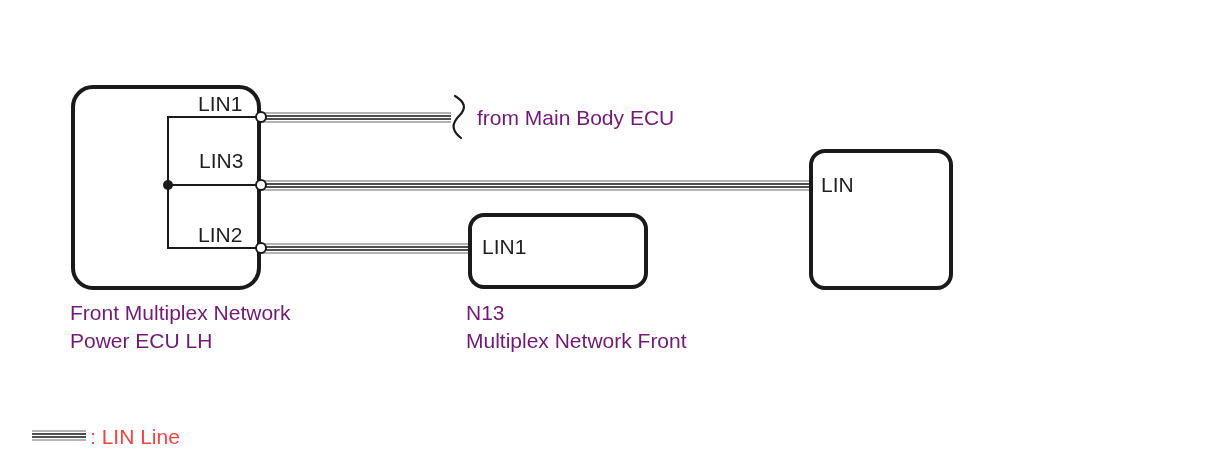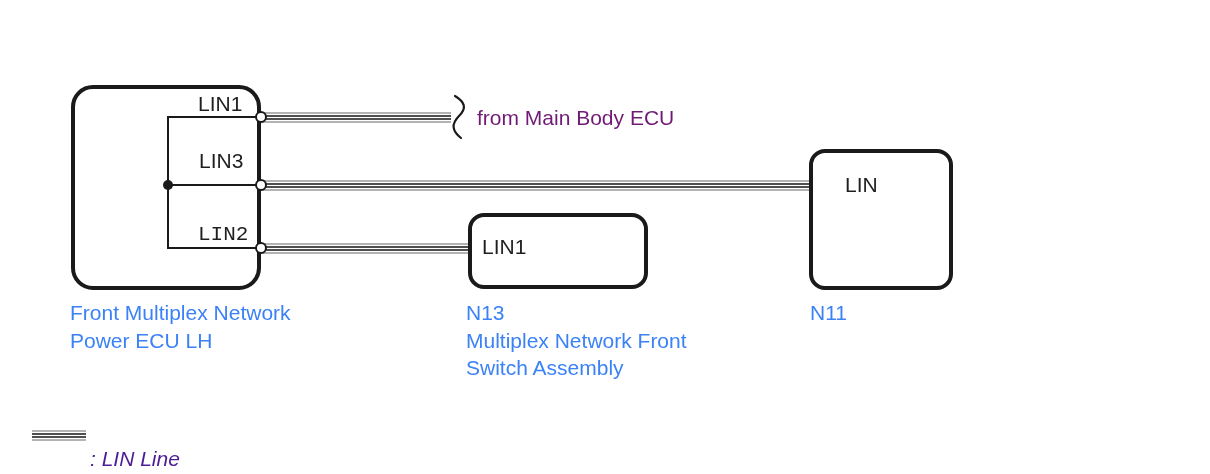--- a/index.html
+++ b/index.html
@@ -66,29 +66,29 @@
   
   .pin-label {
     position: absolute;
     font-size: 21px;
     line-height: 21px;
     color: #1f1f1f;
     white-space: nowrap;
   }
   .lbl-lin1 { left: 198px; top: 93px; }
   .lbl-lin3 { left: 199px; top: 150px; }
-  .lbl-lin2 { left: 198px; top: 224px; font-family: Liberation Mono, monospace; }
+  .lbl-lin2 { left: 198px; top: 224px; }
   .lbl-n13-lin1 { left: 482px; top: 236px; }
-  .lbl-n11-lin  { left: 821px; top: 174px; margin-left: 24px; }
+  .lbl-n11-lin  { left: 821px; top: 174px; }
 
   .caption {
     position: absolute;
     font-size: 21px;
     line-height: 27.5px;
-    color: #3b82f6;
+    color: #701a75;
     white-space: nowrap;
   }
   .cap-door { left: 70px;  top: 299px; }
   .cap-n13  { left: 466px; top: 299px; }
   .cap-n11  { left: 810px; top: 299px; }
 
   .annotation {
     position: absolute;
     left: 477px; top: 106px;
     font-size: 21px;
@@ -96,26 +96,25 @@
     color: #701a75;
     white-space: nowrap;
   }
 
   .squiggle { position: absolute; left: 447px; top: 94px; }
 
   
   .legend-band { left: 32px; top: 430px; width: 54px; }
   .legend-label {
     position: absolute;
-    left: 90px; top: 448px;
+    left: 90px; top: 426px;
     font-size: 21px;
     line-height: 21px;
-    color: #4c1d95;
+    color: #ef4444;
     white-space: nowrap;
-    font-style: italic;
   }
 </style>
 </head>
 <body>
 
 <div class="canvas">
 
   <div class="lin-wire wire-lin1"></div>
   <div class="lin-wire wire-lin3"></div>
   <div class="lin-wire wire-lin2"></div>
@@ -146,22 +145,20 @@
 
   <div class="annotation">from Main Body ECU</div>
 
   <div class="caption cap-door">
     <div>Front Multiplex Network</div>
     <div>Power ECU LH</div>
   </div>
   <div class="caption cap-n13">
     <div>N13</div>
     <div>Multiplex Network Front</div>
-    <div>Switch Assembly</div>
   </div>
   <div class="caption cap-n11">
-    <div>N11</div>
   </div>
 
   <div class="lin-wire legend-band"></div>
   <div class="legend-label">: LIN Line</div>
 
 </div>
 
 </body></html>

